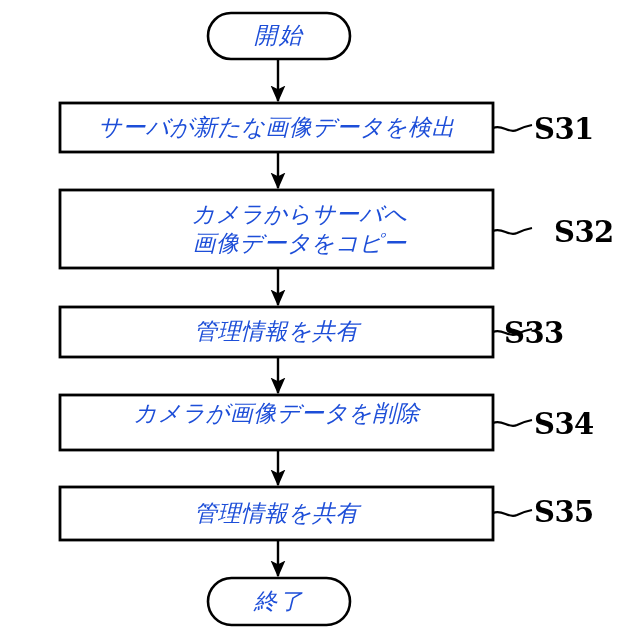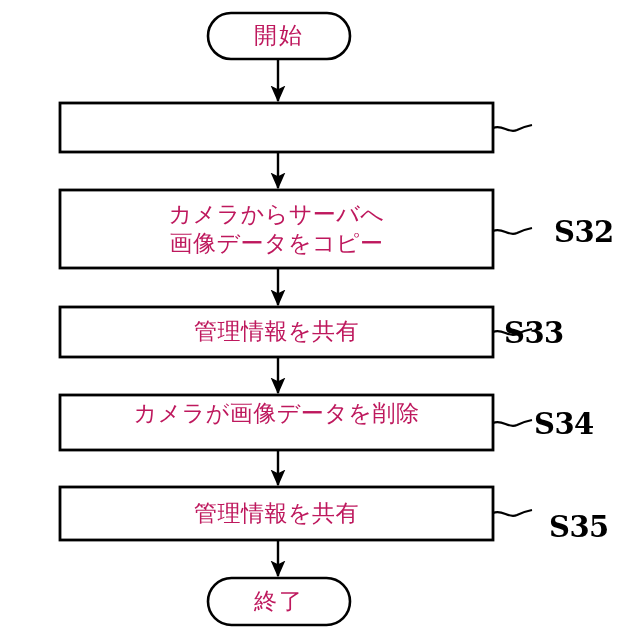--- a/index.html
+++ b/index.html
@@ -30,27 +30,29 @@
   .node-text {
     position: absolute;
     display: flex;
     flex-direction: column;
     justify-content: center;
     text-align: center;
     font-family: "DejaVu Sans", "Liberation Sans", sans-serif;
     font-size: 23px;
     line-height: 1.18;
     letter-spacing: 0.5px;
-    color: #be185d;
+    color: #1d4ed8;
     white-space: pre;
     pointer-events: none;
+    font-style: italic;
   }
   .node-text.two-line {
     font-size: 23px;
     line-height: 1.26;
+    padding-left: 23px;
   }
   .terminator-text {
     font-size: 23px;
     letter-spacing: 2px;
   }
   .step-label {
     position: absolute;
     font-family: "DejaVu Serif", "Liberation Serif", serif;
     font-weight: 700;
     font-size: 29px;
@@ -101,20 +103,23 @@
 
     <line x1="278" y1="540" x2="278" y2="576" stroke="#000000" stroke-width="2.4" marker-end="url(#arrowhead)"></line>
 
     <rect x="208" y="578" width="142" height="47" rx="23.5" ry="23.5" fill="#ffffff" stroke="#000000" stroke-width="2.6"></rect>
   </svg>
 
   <div class="node-text terminator-text" style="left:208px; top:13px; width:142px; height:46px;">
     <span>開始</span>
   </div>
 
+  <div class="node-text" style="left:60px; top:103px; width:433px; height:49px;">
+    <span>サーバが新たな画像データを検出</span>
+  </div>
 
   <div class="node-text two-line" style="left:60px; top:190px; width:433px; height:78px;">
     <span>カメラからサーバへ</span>
     <span>画像データをコピー</span>
   </div>
 
   <div class="node-text" style="left:60px; top:307px; width:433px; height:50px;">
     <span>管理情報を共有</span>
   </div>
 
@@ -123,18 +128,19 @@
   </div>
 
   <div class="node-text" style="left:60px; top:487px; width:433px; height:53px;">
     <span>管理情報を共有</span>
   </div>
 
   <div class="node-text terminator-text" style="left:208px; top:578px; width:142px; height:47px;border-radius:16px;">
     <span>終了</span>
   </div>
 
+  <div class="step-label" style="left:534px; top:112px;">S31</div>
   <div class="step-label" style="left:554px; top:215px;">S32</div>
   <div class="step-label" style="left:504px; top:316px;">S33</div>
   <div class="step-label" style="left:534px; top:407px;">S34</div>
-  <div class="step-label" style="left:534px; top:510px;margin-left:15px;">S35</div>
+  <div class="step-label" style="left:534px; top:495px;">S35</div>
 
 </div>
 
 </body></html>

